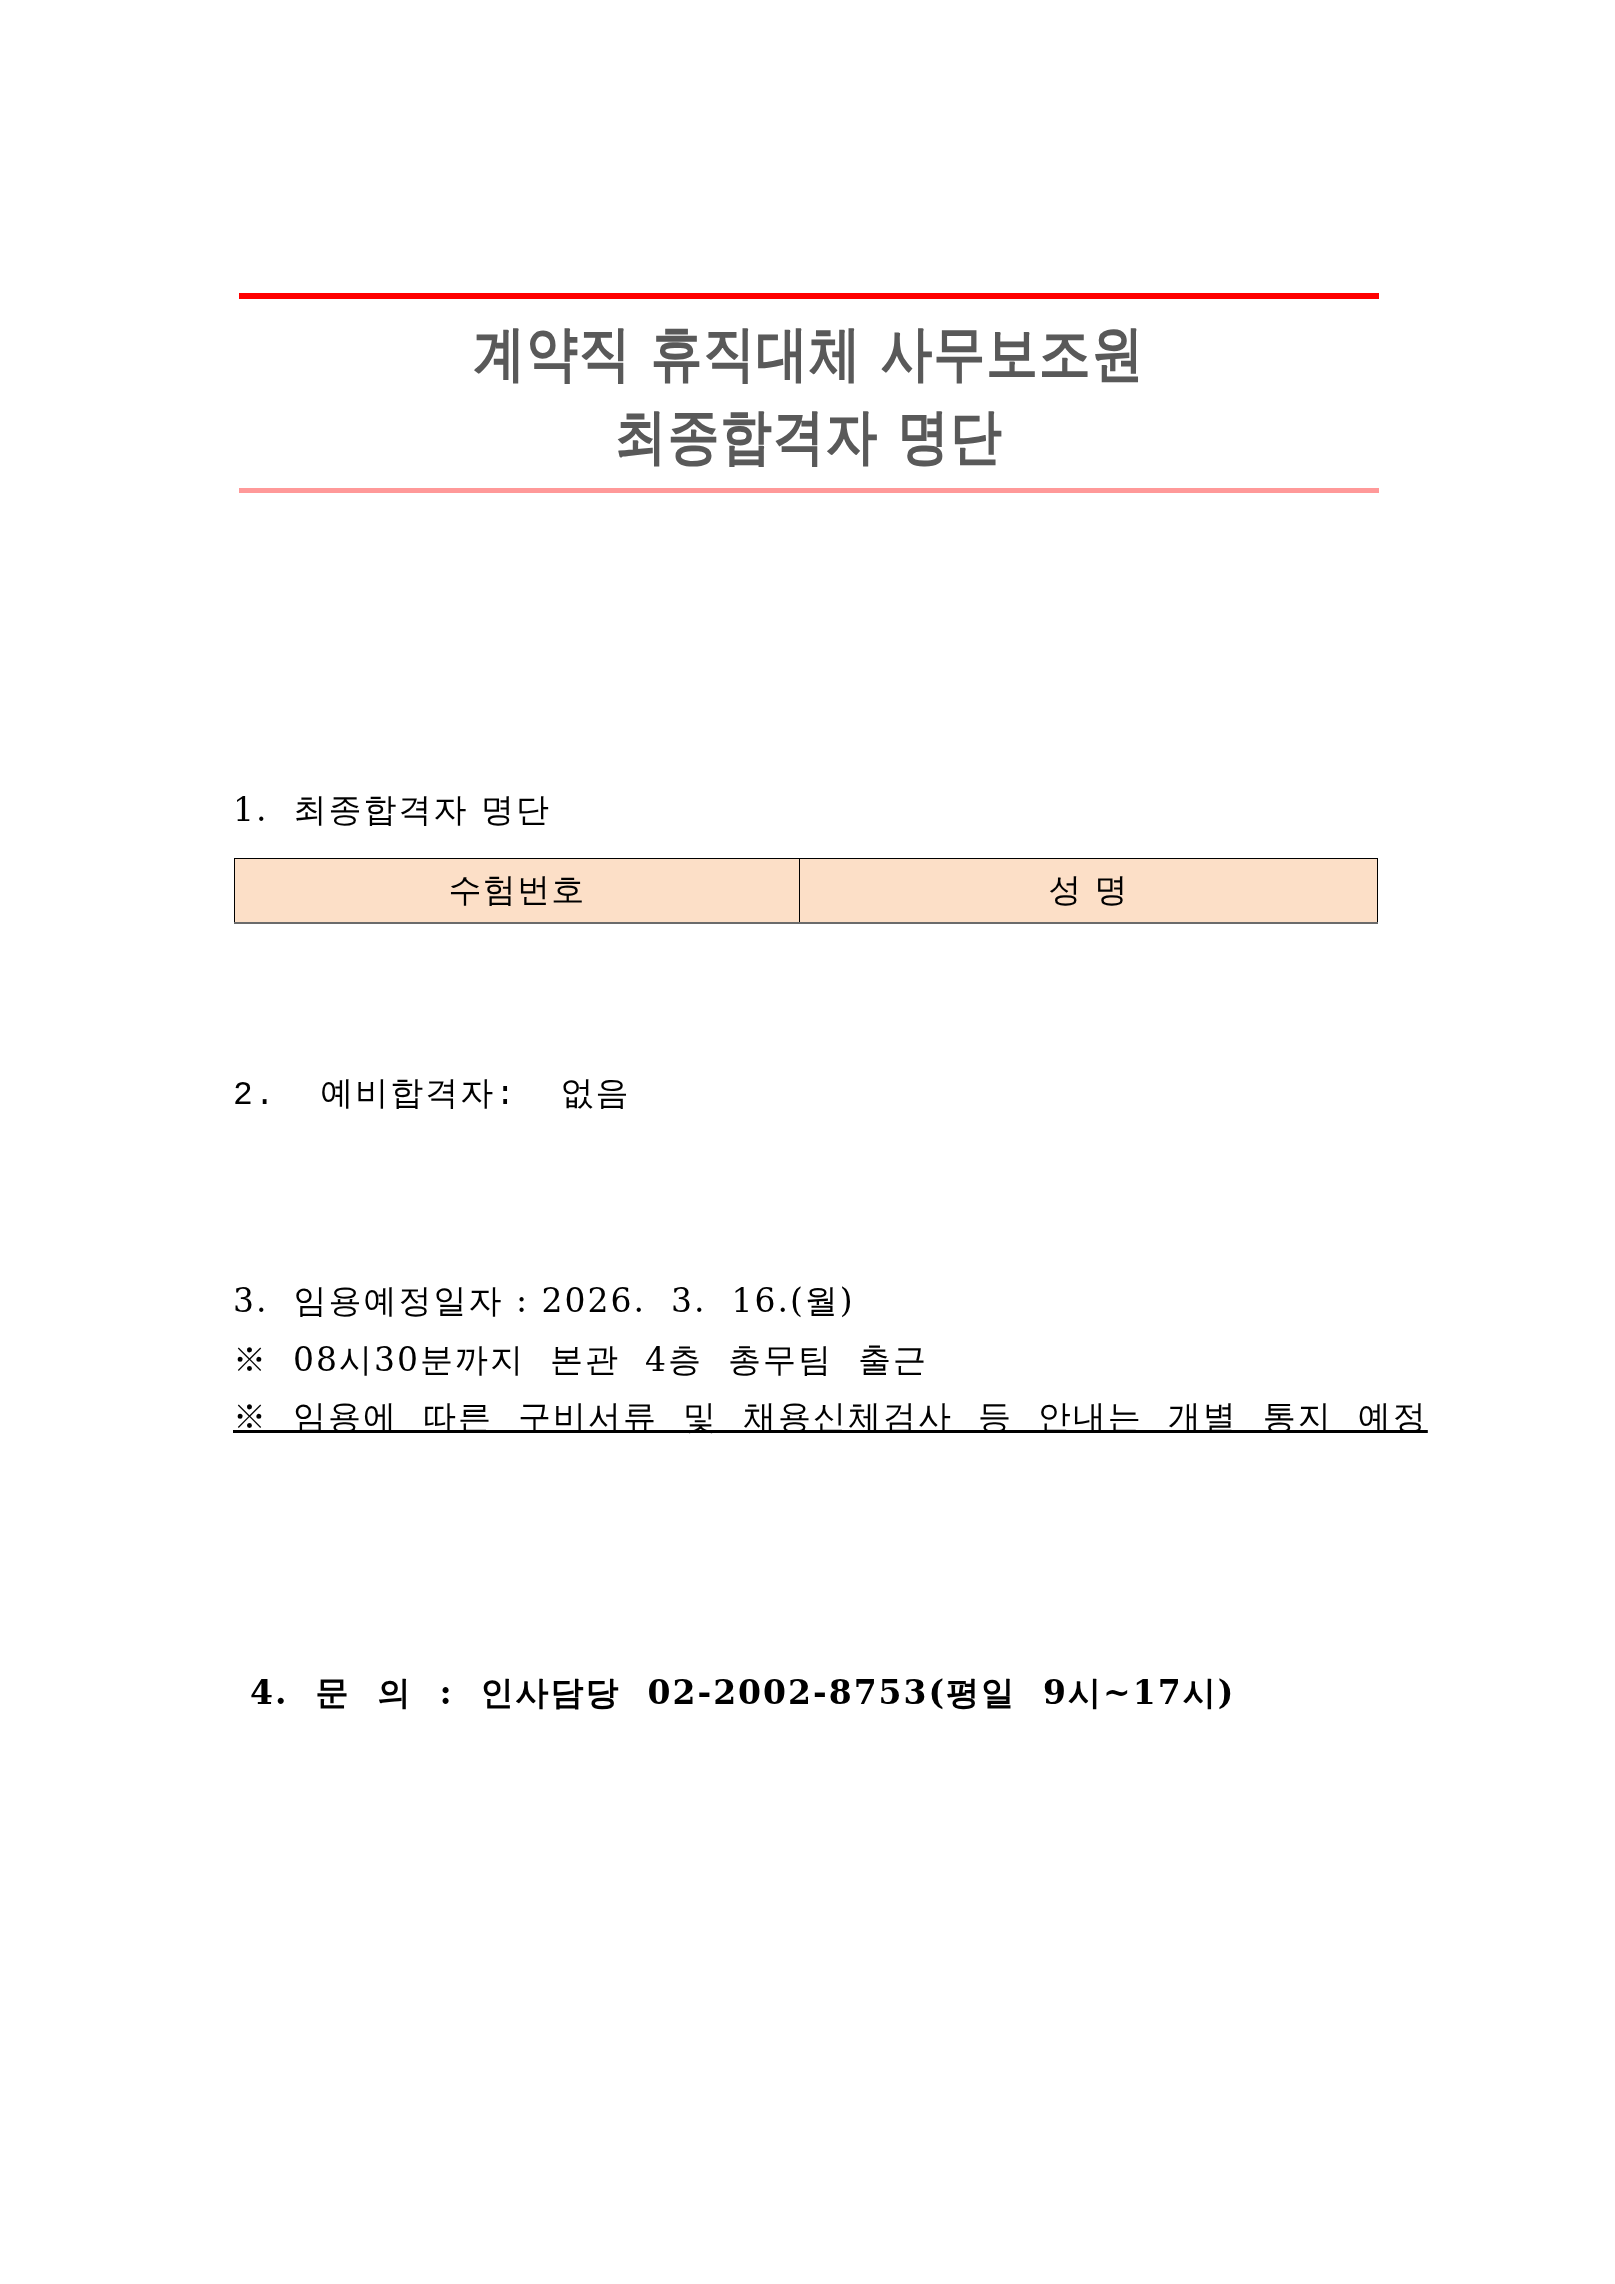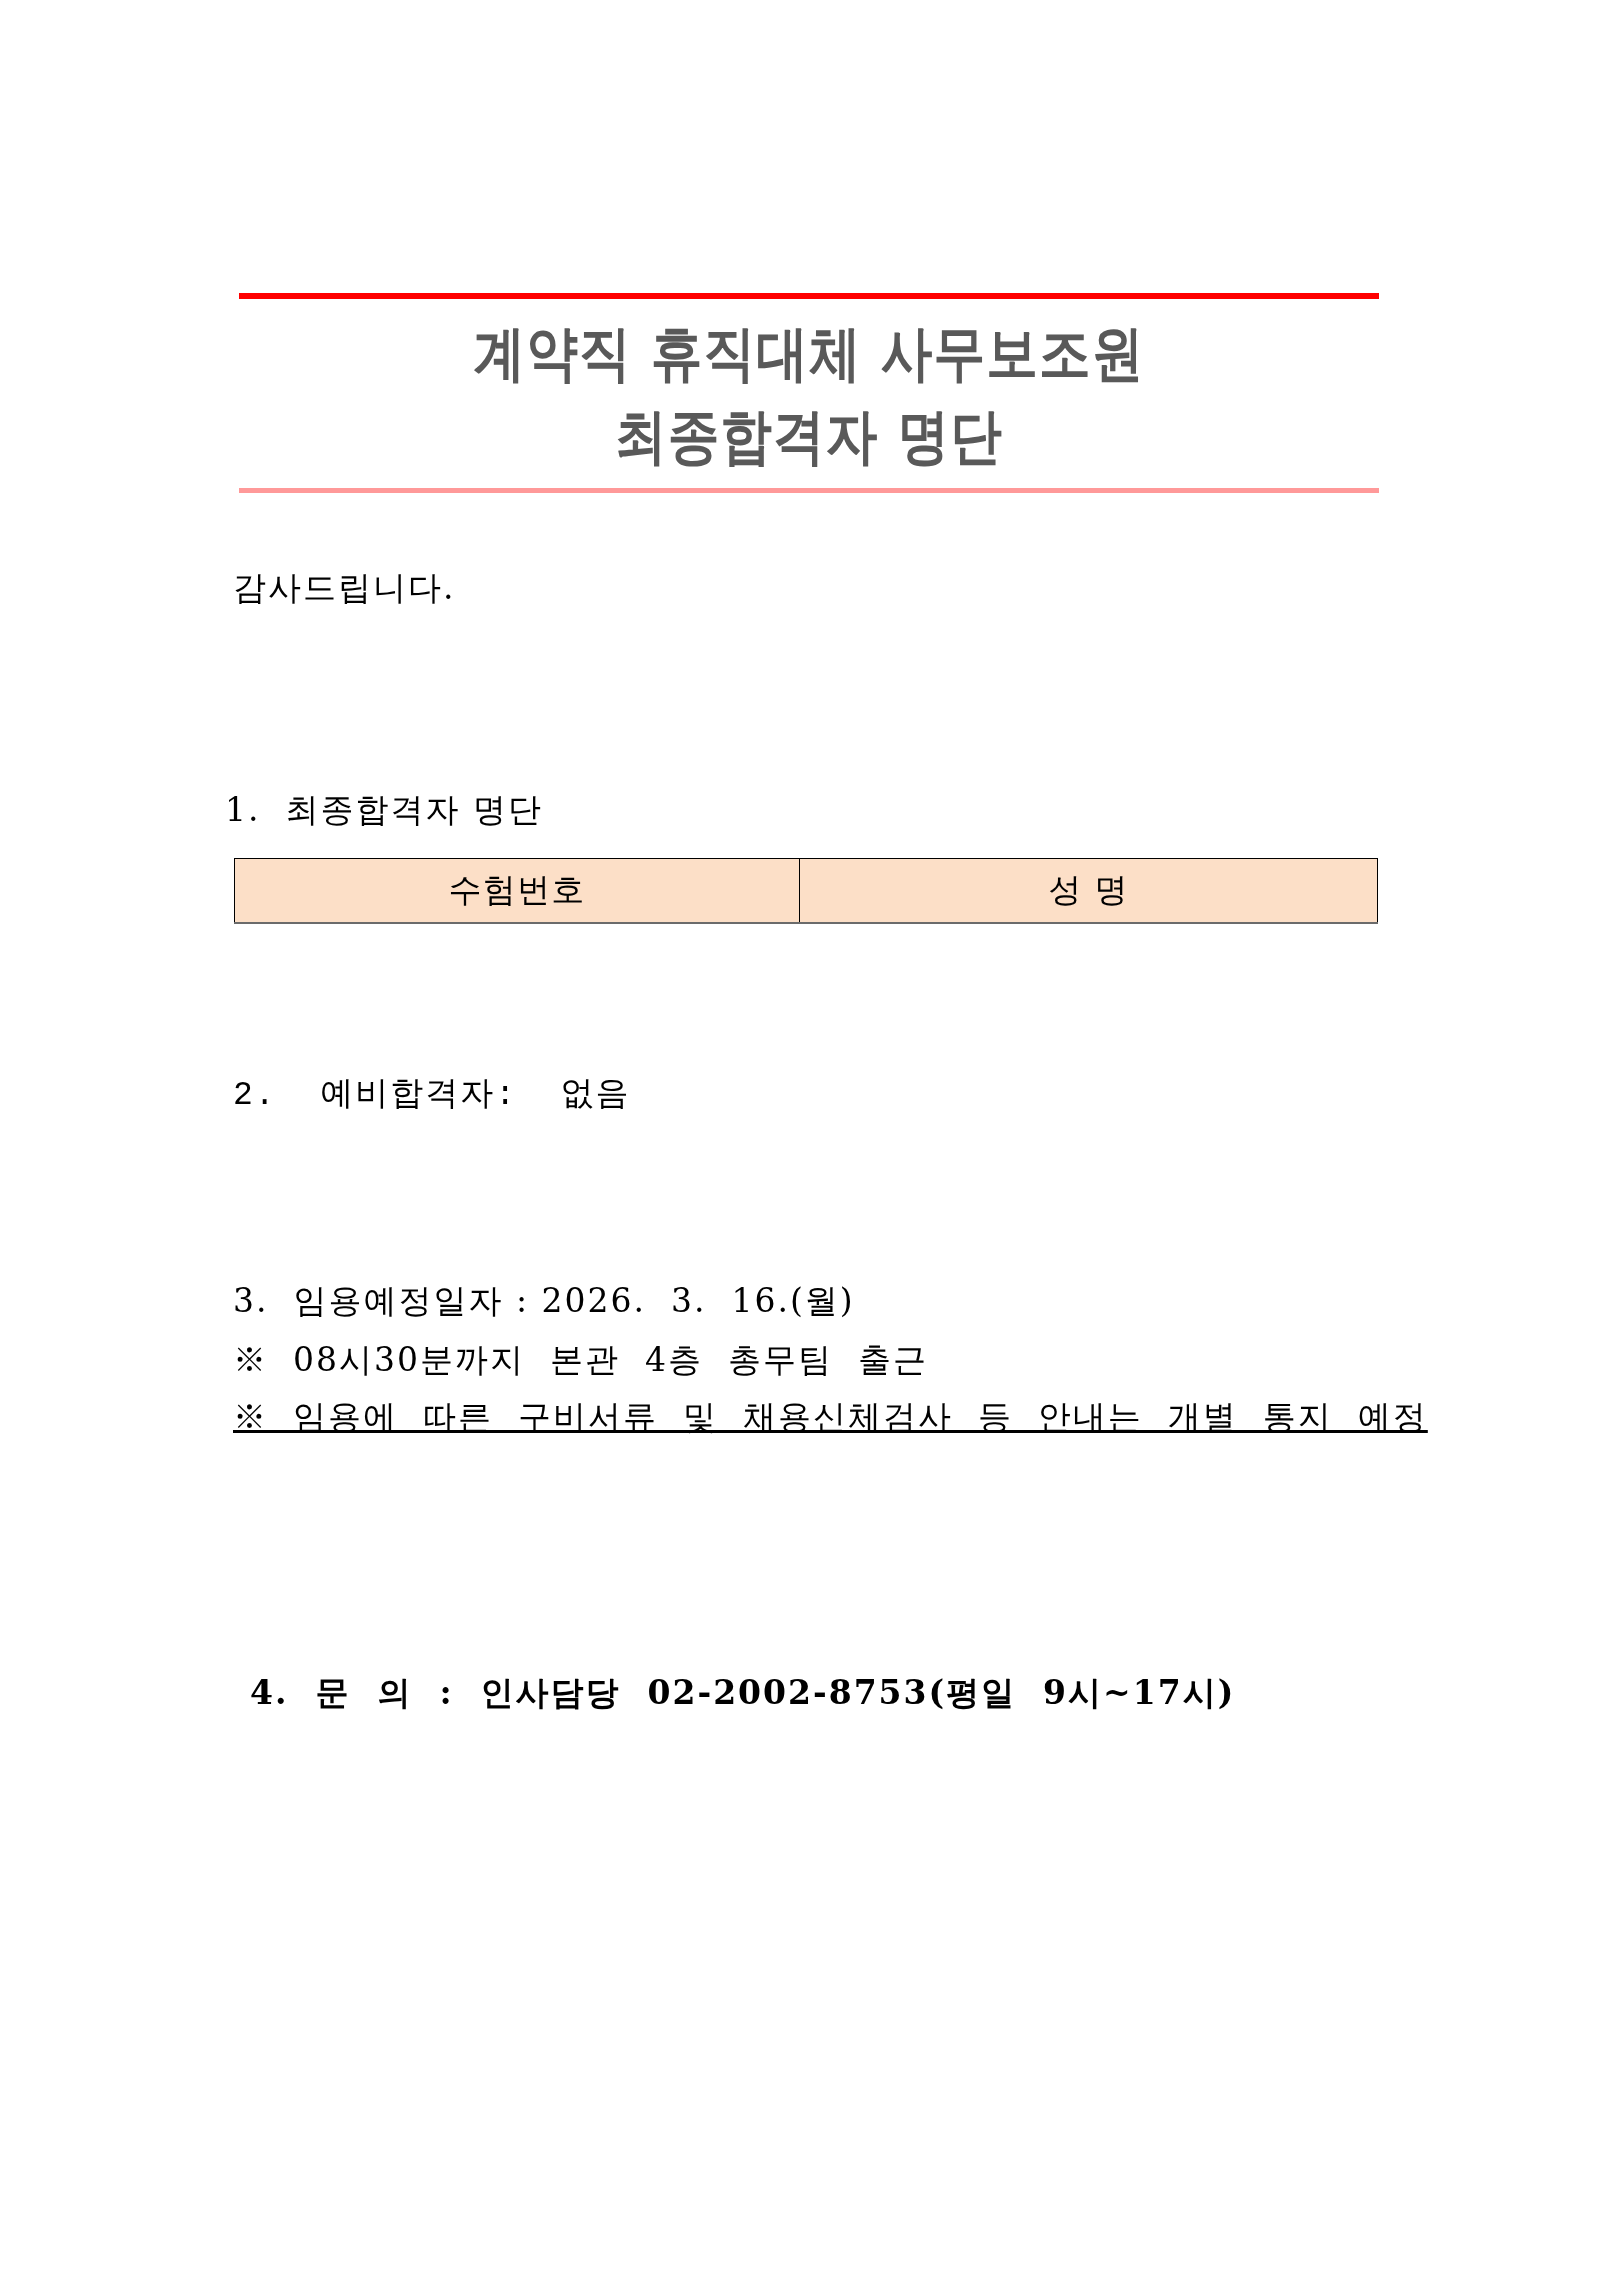--- a/index.html
+++ b/index.html
@@ -27,24 +27,23 @@
 </style>
 </head>
 <body>
 
 <div class="rule rule-top"></div>
 <div class="title title-1">계약직 휴직대체 사무보조원</div>
 <div class="title title-2">최종합격자 명단</div>
 <div class="rule rule-bottom"></div>
 
 <div class="para">
-  <span class="l2">감사드립니다.</span>
 </div>
 
-<div class="text" style="left:225px; top:790px;">1.  최종합격자 명단</div>
+<div class="text" style="left:233px; top:790px;">1.  최종합격자 명단</div>
 
 <table class="result">
   <tbody>
       <tr class="head">
     <td class="c1">수험번호</td>
     <td>성  명</td>
   </tr>
 </tbody>
   </table>
 

